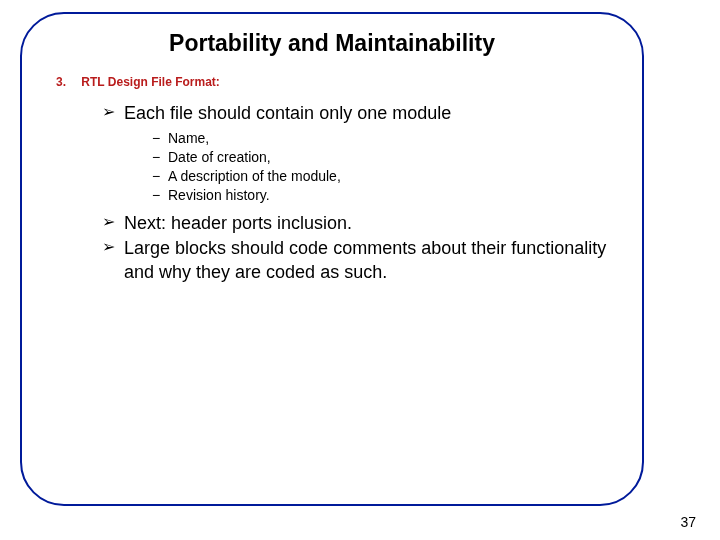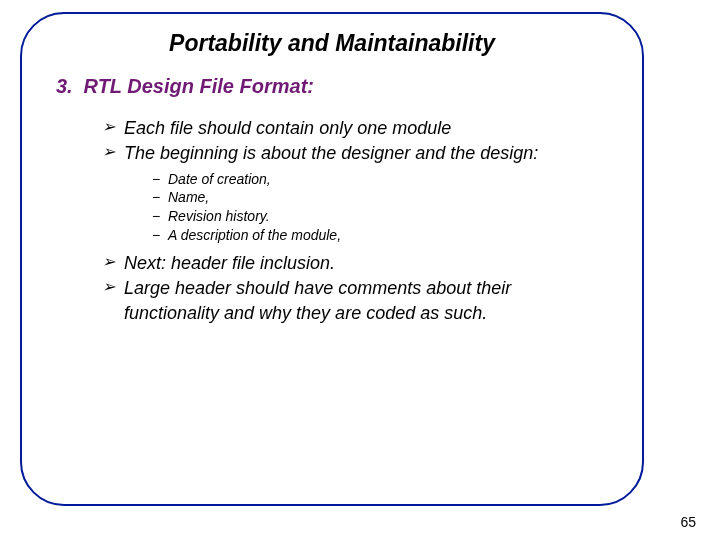--- a/index.html
+++ b/index.html
@@ -14,35 +14,34 @@
   .slide-frame {
     position: absolute;
     top: 12px;
     left: 20px;
     width: 624px;
     height: 494px;
     border: 2.5px solid #001a9a;
     border-radius: 44px;
     box-sizing: border-box;
     padding: 14px 34px 10px 34px;
-    font-style: italic;
   }
   .title {
     text-align: center;
     font-size: 23px;
     font-weight: bold;
     color: #000;
     margin-top: 2px;
     margin-bottom: 18px;
   }
   .num-line {
-    font-size: 20px;
+    font-size: 12px;
     font-weight: bold;
-    color: #701a75;
-    margin-bottom: 18px;
+    color: #b91c1c;
+    margin-bottom: 12px;
   }
   .num-line .num { display:inline-block; width: 22px; }
   ul.arrow {
     list-style: none;
     padding-left: 46px;
     margin: 2px 0 0 0;
   }
   ul.arrow > li {
     position: relative;
     font-size: 18px;
@@ -92,31 +91,30 @@
 
   <div class="title">Portability and Maintainability</div>
 
   <div class="num-line">
     <span class="num">3.</span>
     <span>RTL Design File Format:</span>
   </div>
 
   <ul class="arrow">
     <li>Each file should contain only one module</li>
-    <li>The beginning is about the designer and the design:</li>
   </ul>
 
   <ul class="dash">
+    <li>Name,</li>
     <li>Date of creation,</li>
-    <li>Name,</li>
+    <li>A description of the module,</li>
     <li>Revision history.</li>
-    <li>A description of the module,</li>
   </ul>
 
   <ul class="arrow">
-    <li>Next: header file inclusion.</li>
-    <li>Large header should have comments about their functionality and why they are coded as such.</li>
+    <li>Next: header ports inclusion.</li>
+    <li>Large blocks should code comments about their functionality and why they are coded as such.</li>
   </ul>
 
 
 </div>
 
-<div class="pagenum">65</div>
+<div class="pagenum">37</div>
 
 </body></html>

